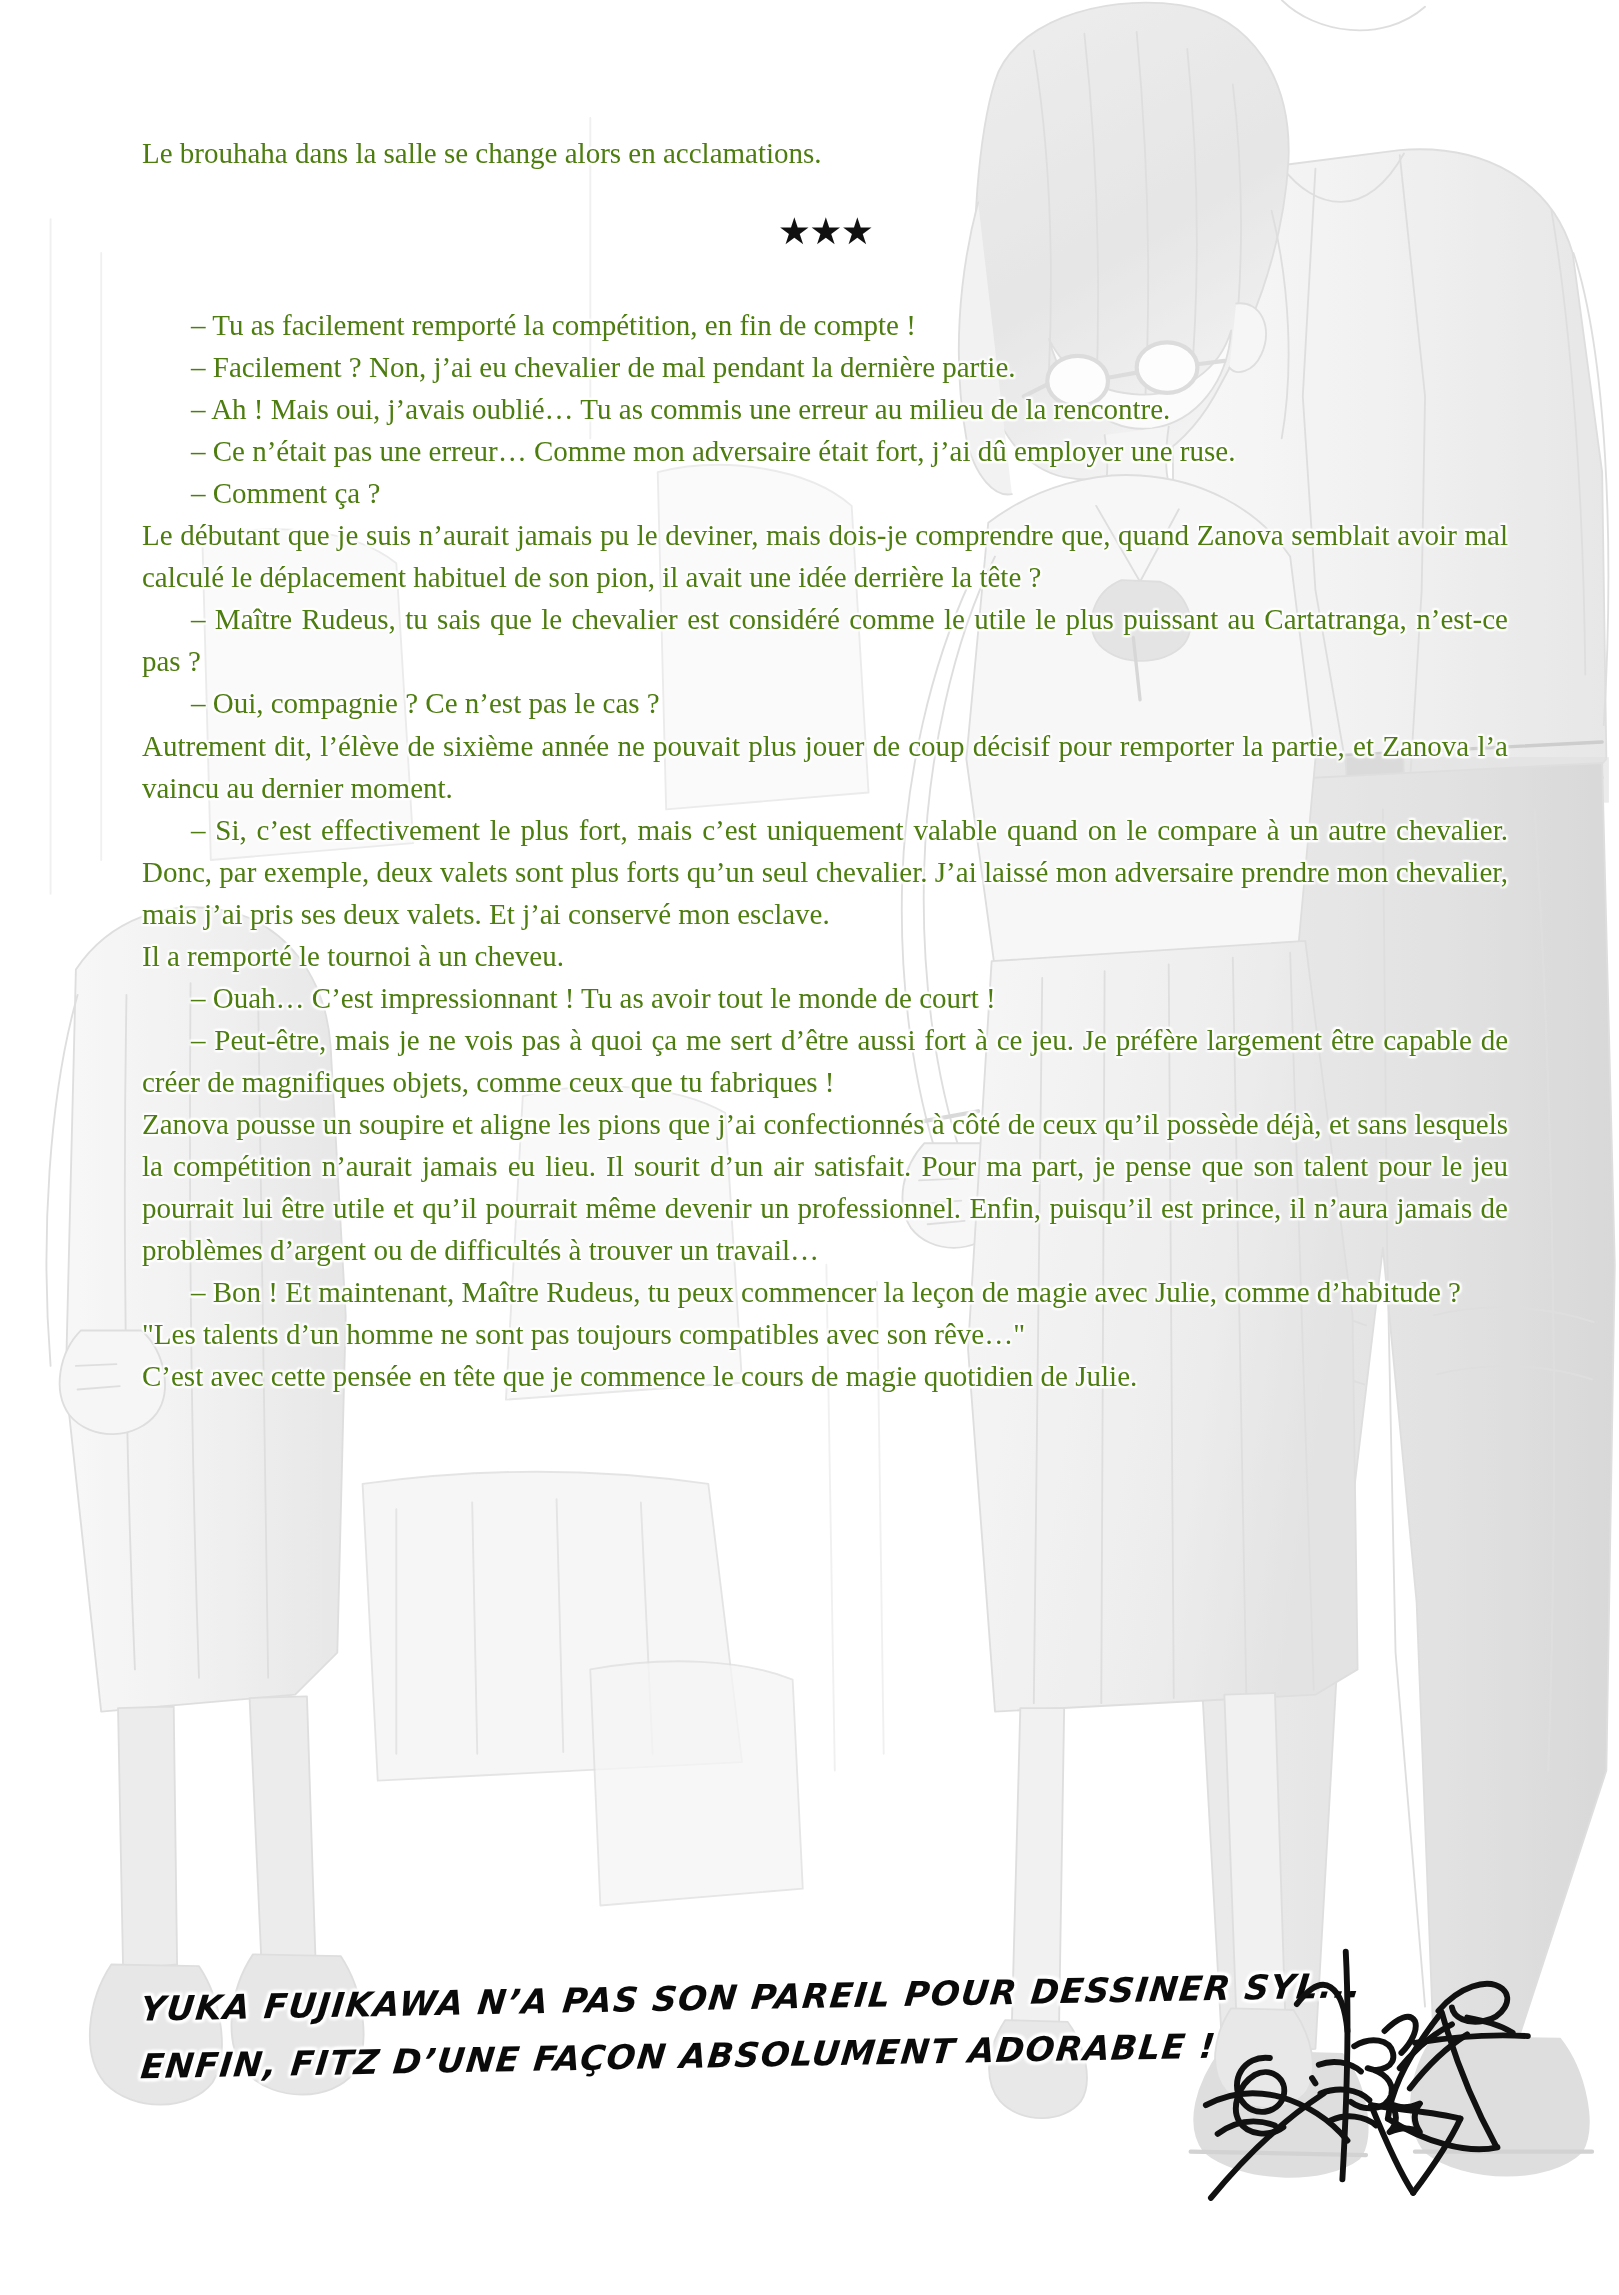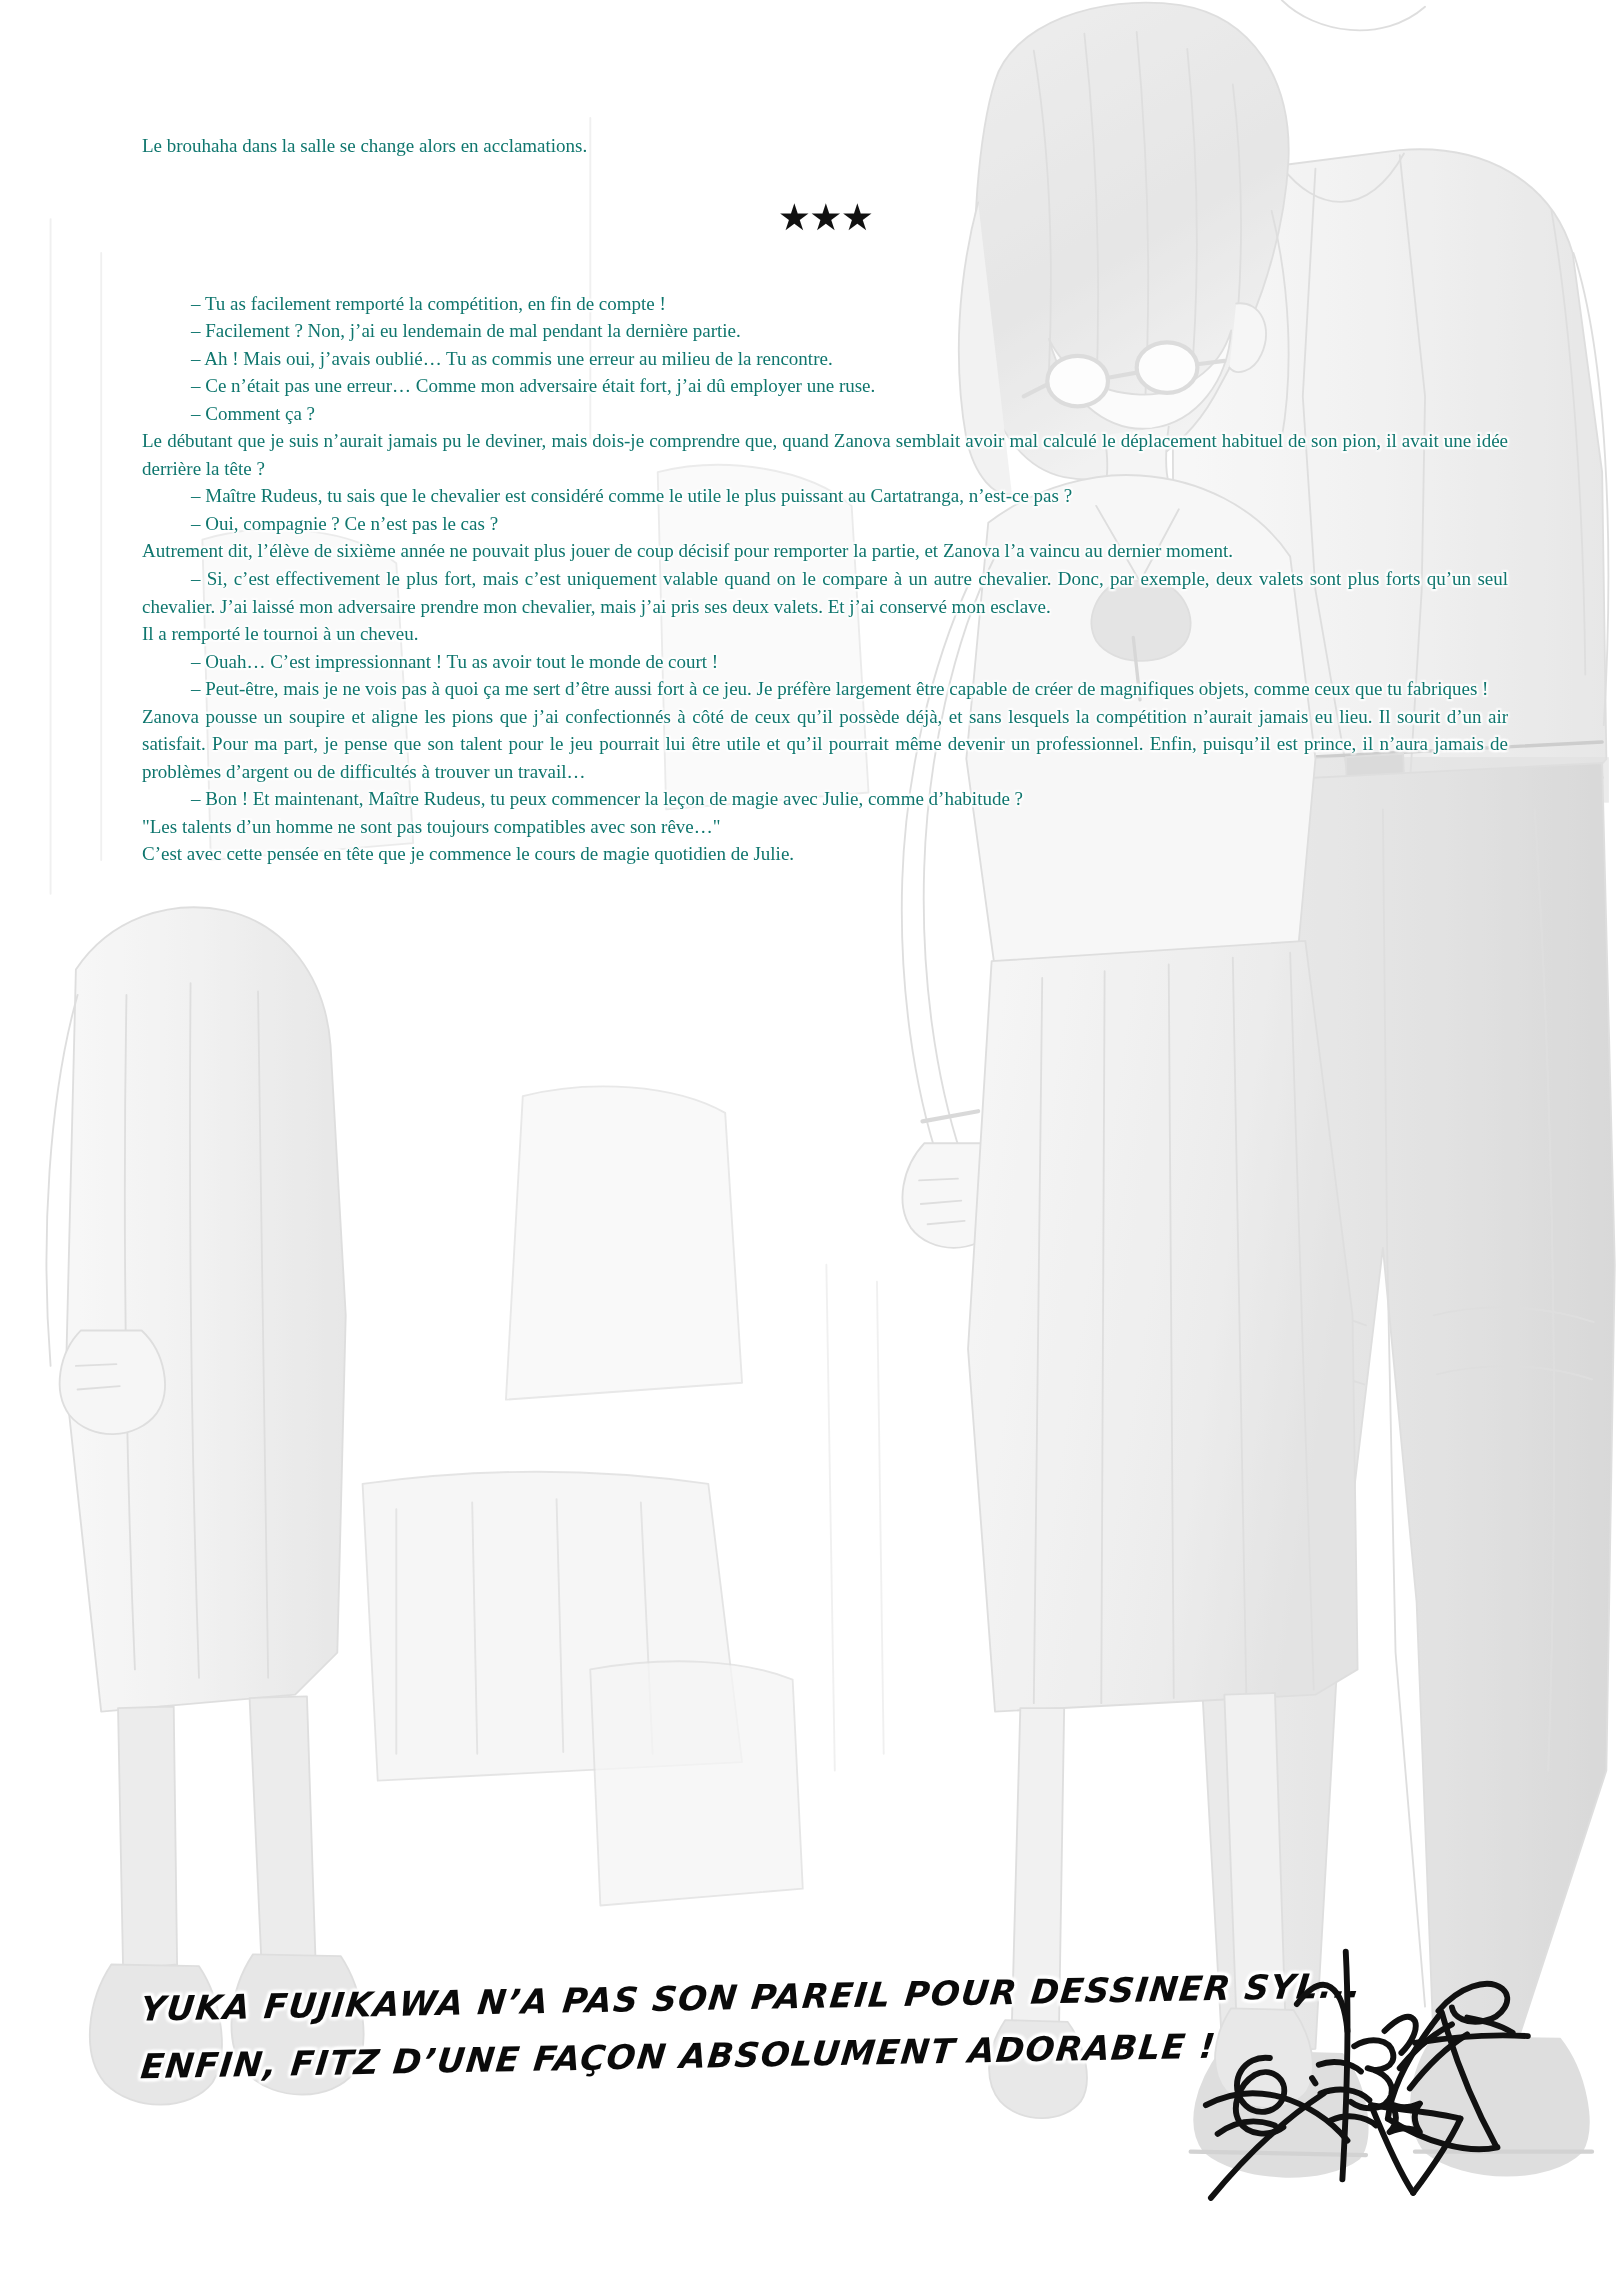--- a/index.html
+++ b/index.html
@@ -30,26 +30,26 @@
   
   #content {
     position: absolute;
     left: 142px;
     top: 0;
     width: 1366px;
     z-index: 5;
   }
 
   .para {
-    font-size: 19px;
+    font-size: 29px;
     line-height: 1.45;
     text-align: justify;
     text-justify: inter-word;
     margin: 0;
-    color: #0f766e;
+    color: #4d7c0f;
     text-shadow:
        1.7px 0 1.7px #fff, -1.7px 0 1.7px #fff, 0 1.7px 1.7px #fff, 0 -1.7px 1.7px #fff,
        1.7px 1.7px 1.7px #fff, -1.7px -1.7px 1.7px #fff, 1.7px -1.7px 1.7px #fff, -1.7px 1.7px 1.7px #fff,
        0 0 4.2px #fff, 0 0 5.9px #fff;
   }
   .para.nojust { text-align: left; }
   .indent { text-indent: 49px; }
 
   
   .stars {
@@ -262,21 +262,21 @@
 
     <p class="para nojust" style="margin-top:132px;">Le brouhaha dans la salle se change alors en acclamations.</p>
 
     <div style="height:39px"></div>
 
     <div class="stars" style="position:relative; left:0; margin:0 0 0 0;">★★★</div>
 
     <div style="height:54px"></div>
 
     <p class="para nojust indent">– Tu as facilement remporté la compétition, en fin de compte !</p>
-    <p class="para nojust indent">– Facilement ? Non, j’ai eu lendemain de mal pendant la dernière partie.</p>
+    <p class="para nojust indent">– Facilement ? Non, j’ai eu chevalier de mal pendant la dernière partie.</p>
     <p class="para nojust indent">– Ah ! Mais oui, j’avais oublié… Tu as commis une erreur au milieu de la rencontre.</p>
     <p class="para indent">– Ce n’était pas une erreur… Comme mon adversaire était fort, j’ai dû employer une ruse.</p>
     <p class="para nojust indent">– Comment ça ?</p>
     <p class="para">Le débutant que je suis n’aurait jamais pu le deviner, mais dois-je comprendre que, quand Zanova semblait avoir mal calculé le déplacement habituel de son pion, il avait une idée derrière la tête ?</p>
     <p class="para indent">– Maître Rudeus, tu sais que le chevalier est considéré comme le utile le plus puissant au Cartatranga, n’est-ce pas ?</p>
     <p class="para nojust indent">– Oui, compagnie ? Ce n’est pas le cas ?</p>
     <p class="para">Autrement dit, l’élève de sixième année ne pouvait plus jouer de coup décisif pour remporter la partie, et Zanova l’a vaincu au dernier moment.</p>
     <p class="para indent">– Si, c’est effectivement le plus fort, mais c’est uniquement valable quand on le compare à un autre chevalier. Donc, par exemple, deux valets sont plus forts qu’un seul chevalier. J’ai laissé mon adversaire prendre mon chevalier, mais j’ai pris ses deux valets. Et j’ai conservé mon esclave.</p>
     <p class="para nojust">Il a remporté le tournoi à un cheveu.</p>
     <p class="para nojust indent">– Ouah… C’est impressionnant ! Tu as avoir tout le monde de court !</p>

